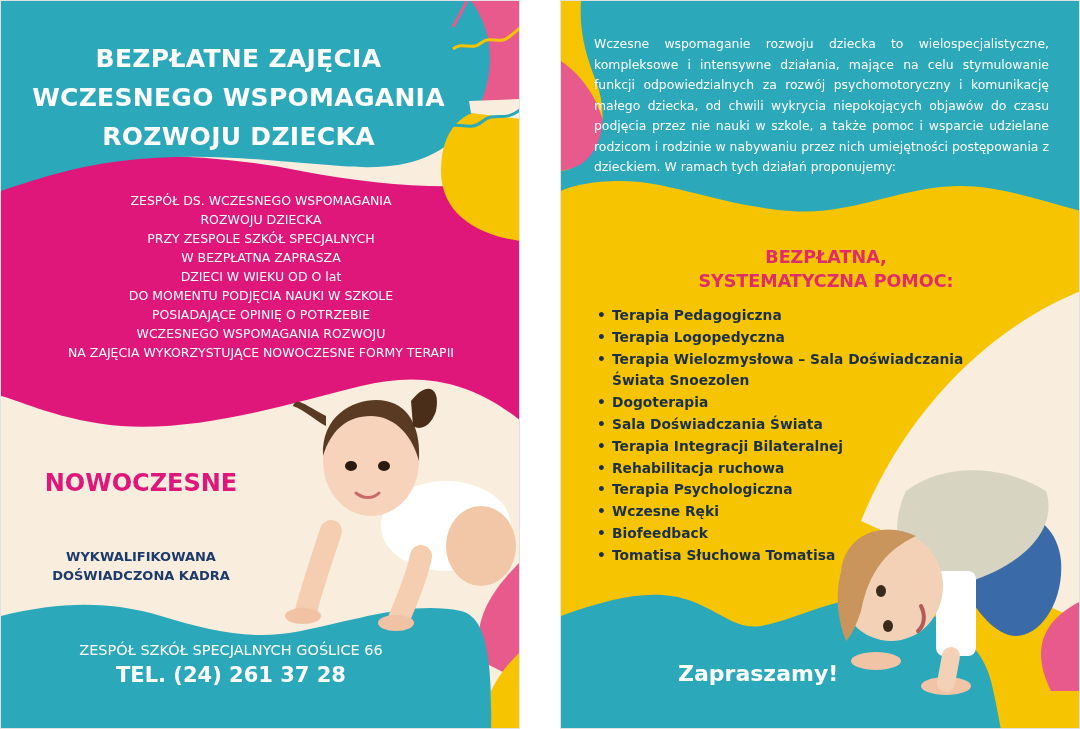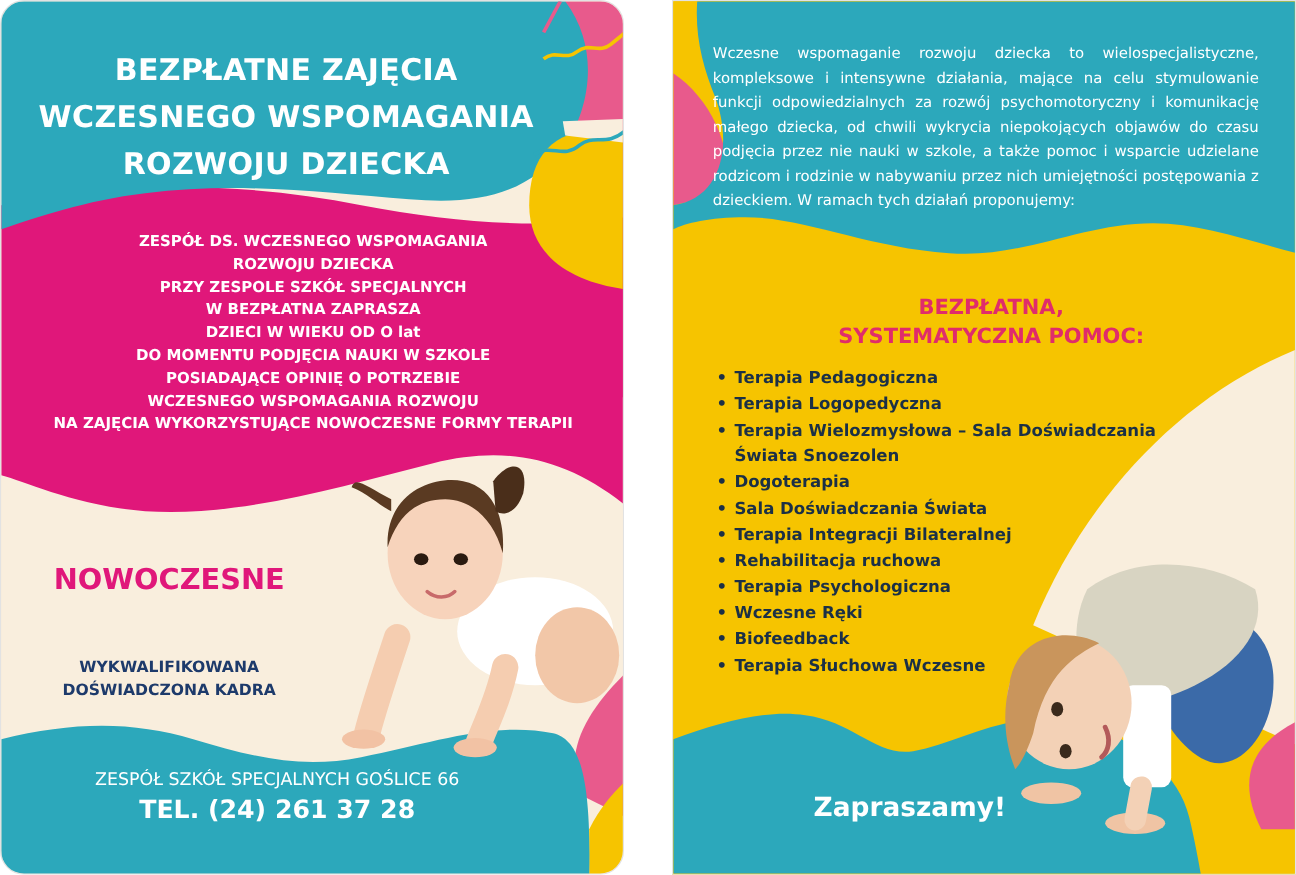--- a/index.html
+++ b/index.html
@@ -1,29 +1,29 @@
 <!DOCTYPE html>
 <html><head>
 <meta charset="utf-8">
 <style>
   * { margin: 0; padding: 0; box-sizing: border-box; }
   html, body { width: 1080px; height: 729px; background: #ffffff; overflow: hidden; }
   body { position: relative; font-family: "DejaVu Sans", "Liberation Sans", sans-serif; }
 
   .flyer { position: absolute; top: 0; height: 729px; overflow: hidden; border: 1px solid #e2e2e2; }
-  .flyer-left { left: 0; width: 520px; background: #f9eedd; border-radius: 20px; }
+  .flyer-left { left: 0; width: 520px; background: #f9eedd; }
   .flyer-right { left: 560px; width: 520px; background: #f6c400; }
 
   .shape { position: absolute; }
 
   
   .l-title { position: absolute; left: 0; width: 475px; top: 38px; text-align: center; color: #ffffff;
              font-weight: bold; font-size: 25px; line-height: 39px; letter-spacing: 0.3px; }
   .l-intro { position: absolute; left: 0; width: 520px; top: 190px; text-align: center; color: #ffffff;
-             font-weight: bold; font-size: 12.5px; line-height: 19px; }
+             font-weight: normal; font-size: 12.5px; line-height: 19px; }
   .l-modern { position: absolute; left: 30px; top: 466px; color: #e0177a; font-weight: bold;
               font-size: 24px; line-height: 33px; text-align: center; width: 220px; }
   .l-staff { position: absolute; left: 20px; top: 546px; width: 240px; text-align: center; color: #1d3a6b;
              font-weight: bold; font-size: 13px; line-height: 19px; }
   .l-school { position: absolute; left: 0; width: 460px; top: 641px; text-align: center; color: #ffffff;
               font-weight: normal; font-size: 14.5px; }
   .l-phone { position: absolute; left: 0; width: 460px; top: 662px; text-align: center; color: #ffffff;
              font-weight: bold; font-size: 21px; }
   .l-email { position: absolute; left: 0; width: 460px; top: 693px; text-align: center; color: #ffffff;
              font-weight: bold; font-size: 12.5px; margin-top: 45px; }
@@ -170,17 +170,17 @@
     <li>Terapia Pedagogiczna</li>
     <li>Terapia Logopedyczna</li>
     <li style="width:370px;">Terapia Wielozmysłowa – Sala Doświadczania Świata Snoezolen</li>
     <li>Dogoterapia</li>
     <li>Sala Doświadczania Świata</li>
     <li>Terapia Integracji Bilateralnej</li>
     <li>Rehabilitacja ruchowa</li>
     <li>Terapia Psychologiczna</li>
     <li>Wczesne Ręki</li>
     <li>Biofeedback</li>
-    <li>Terapia Słuchowa Wczesne</li>
+    <li>Tomatisa Słuchowa Tomatisa</li>
   </ul>
 
   <div class="r-invite">Zapraszamy!</div>
 </div>
 
 </body></html>

